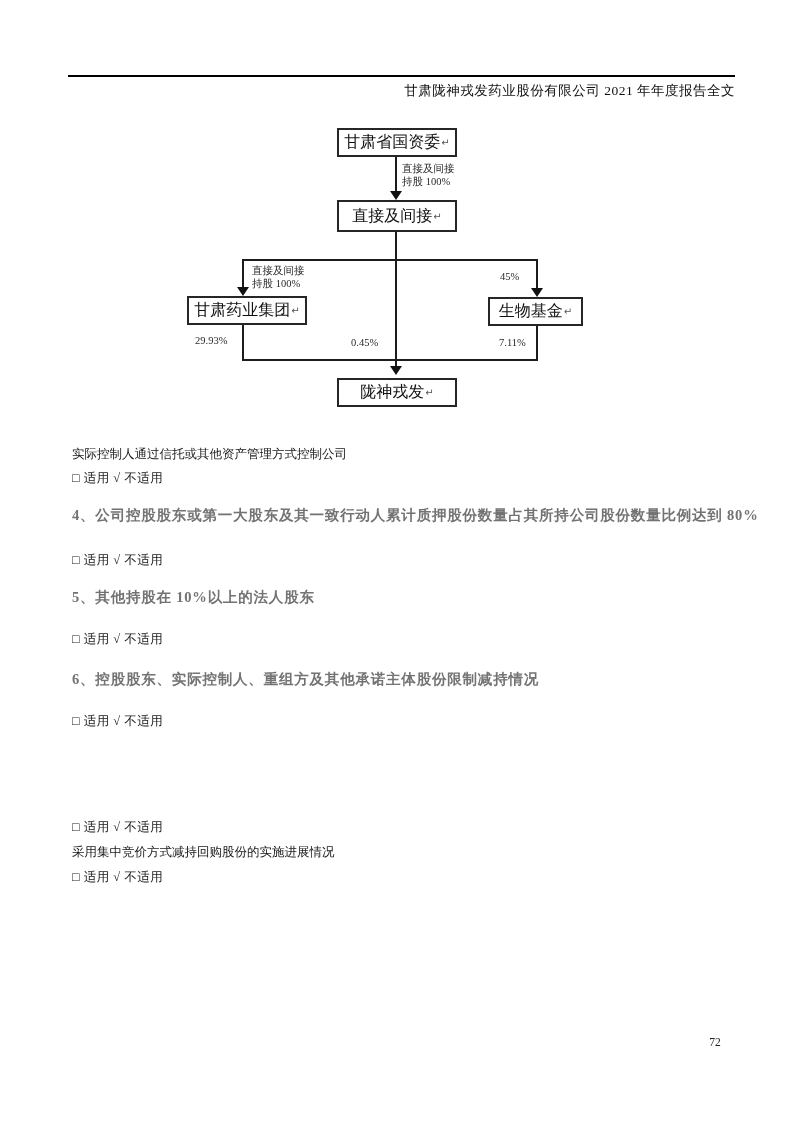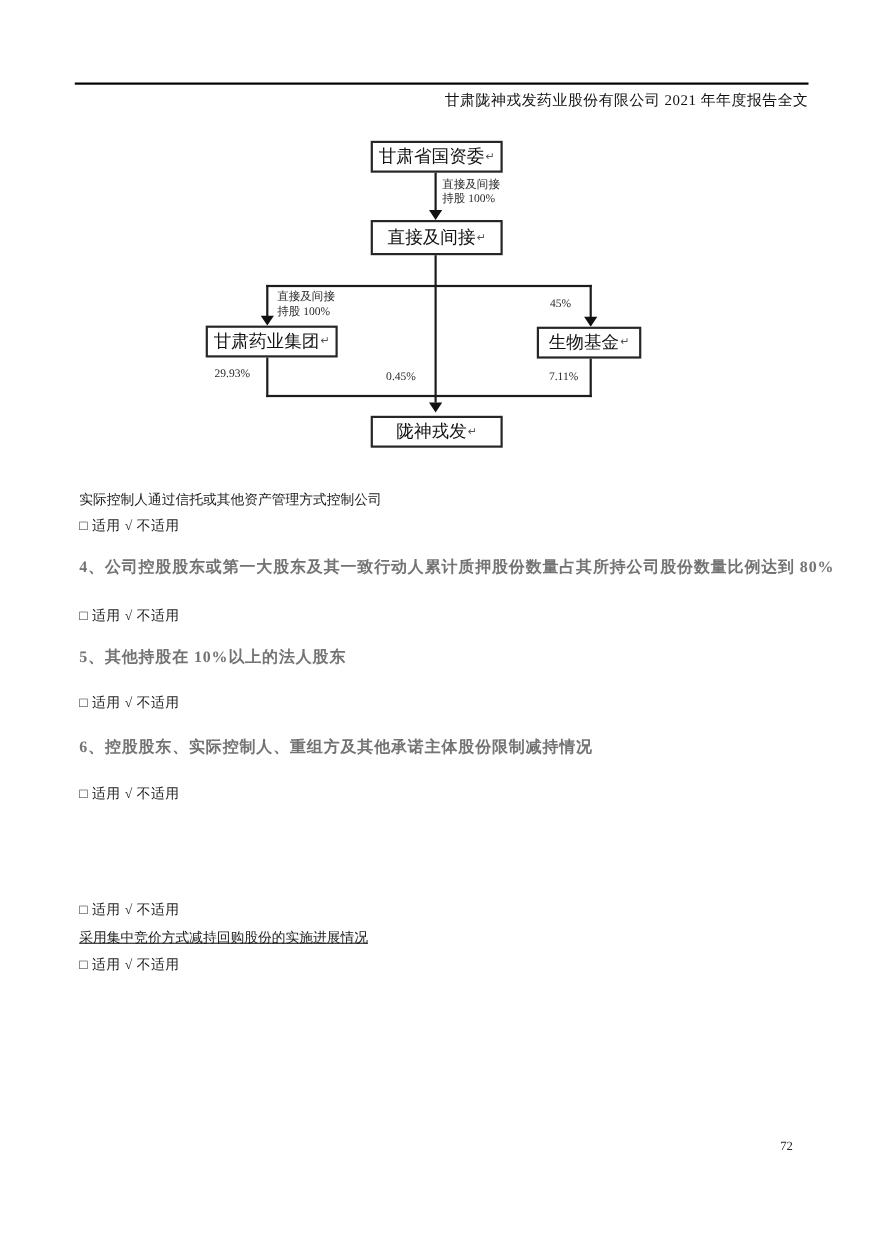--- a/index.html
+++ b/index.html
@@ -193,18 +193,18 @@
 
   <div class="h-num" style="top:588px;">5、其他持股在 10%以上的法人股东</div>
   <div class="applicability" style="top:631px;">□ 适用 √ 不适用</div>
 
   <div class="h-num" style="top:670px;">6、控股股东、实际控制人、重组方及其他承诺主体股份限制减持情况</div>
   <div class="applicability" style="top:713px;">□ 适用 √ 不适用</div>
 
 
   <div class="applicability" style="top:819px;">□ 适用 √ 不适用</div>
 
-  <div class="tline" style="top:844px;text-decoration:underline;">采用集中竞价方式减持回购股份的实施进展情况</div>
+  <div class="tline" style="top:844px;">采用集中竞价方式减持回购股份的实施进展情况</div>
   <div class="applicability" style="top:869px;">□ 适用 √ 不适用</div>
 
   <div class="page-number">72</div>
 
 </div>
 
 </body></html>

